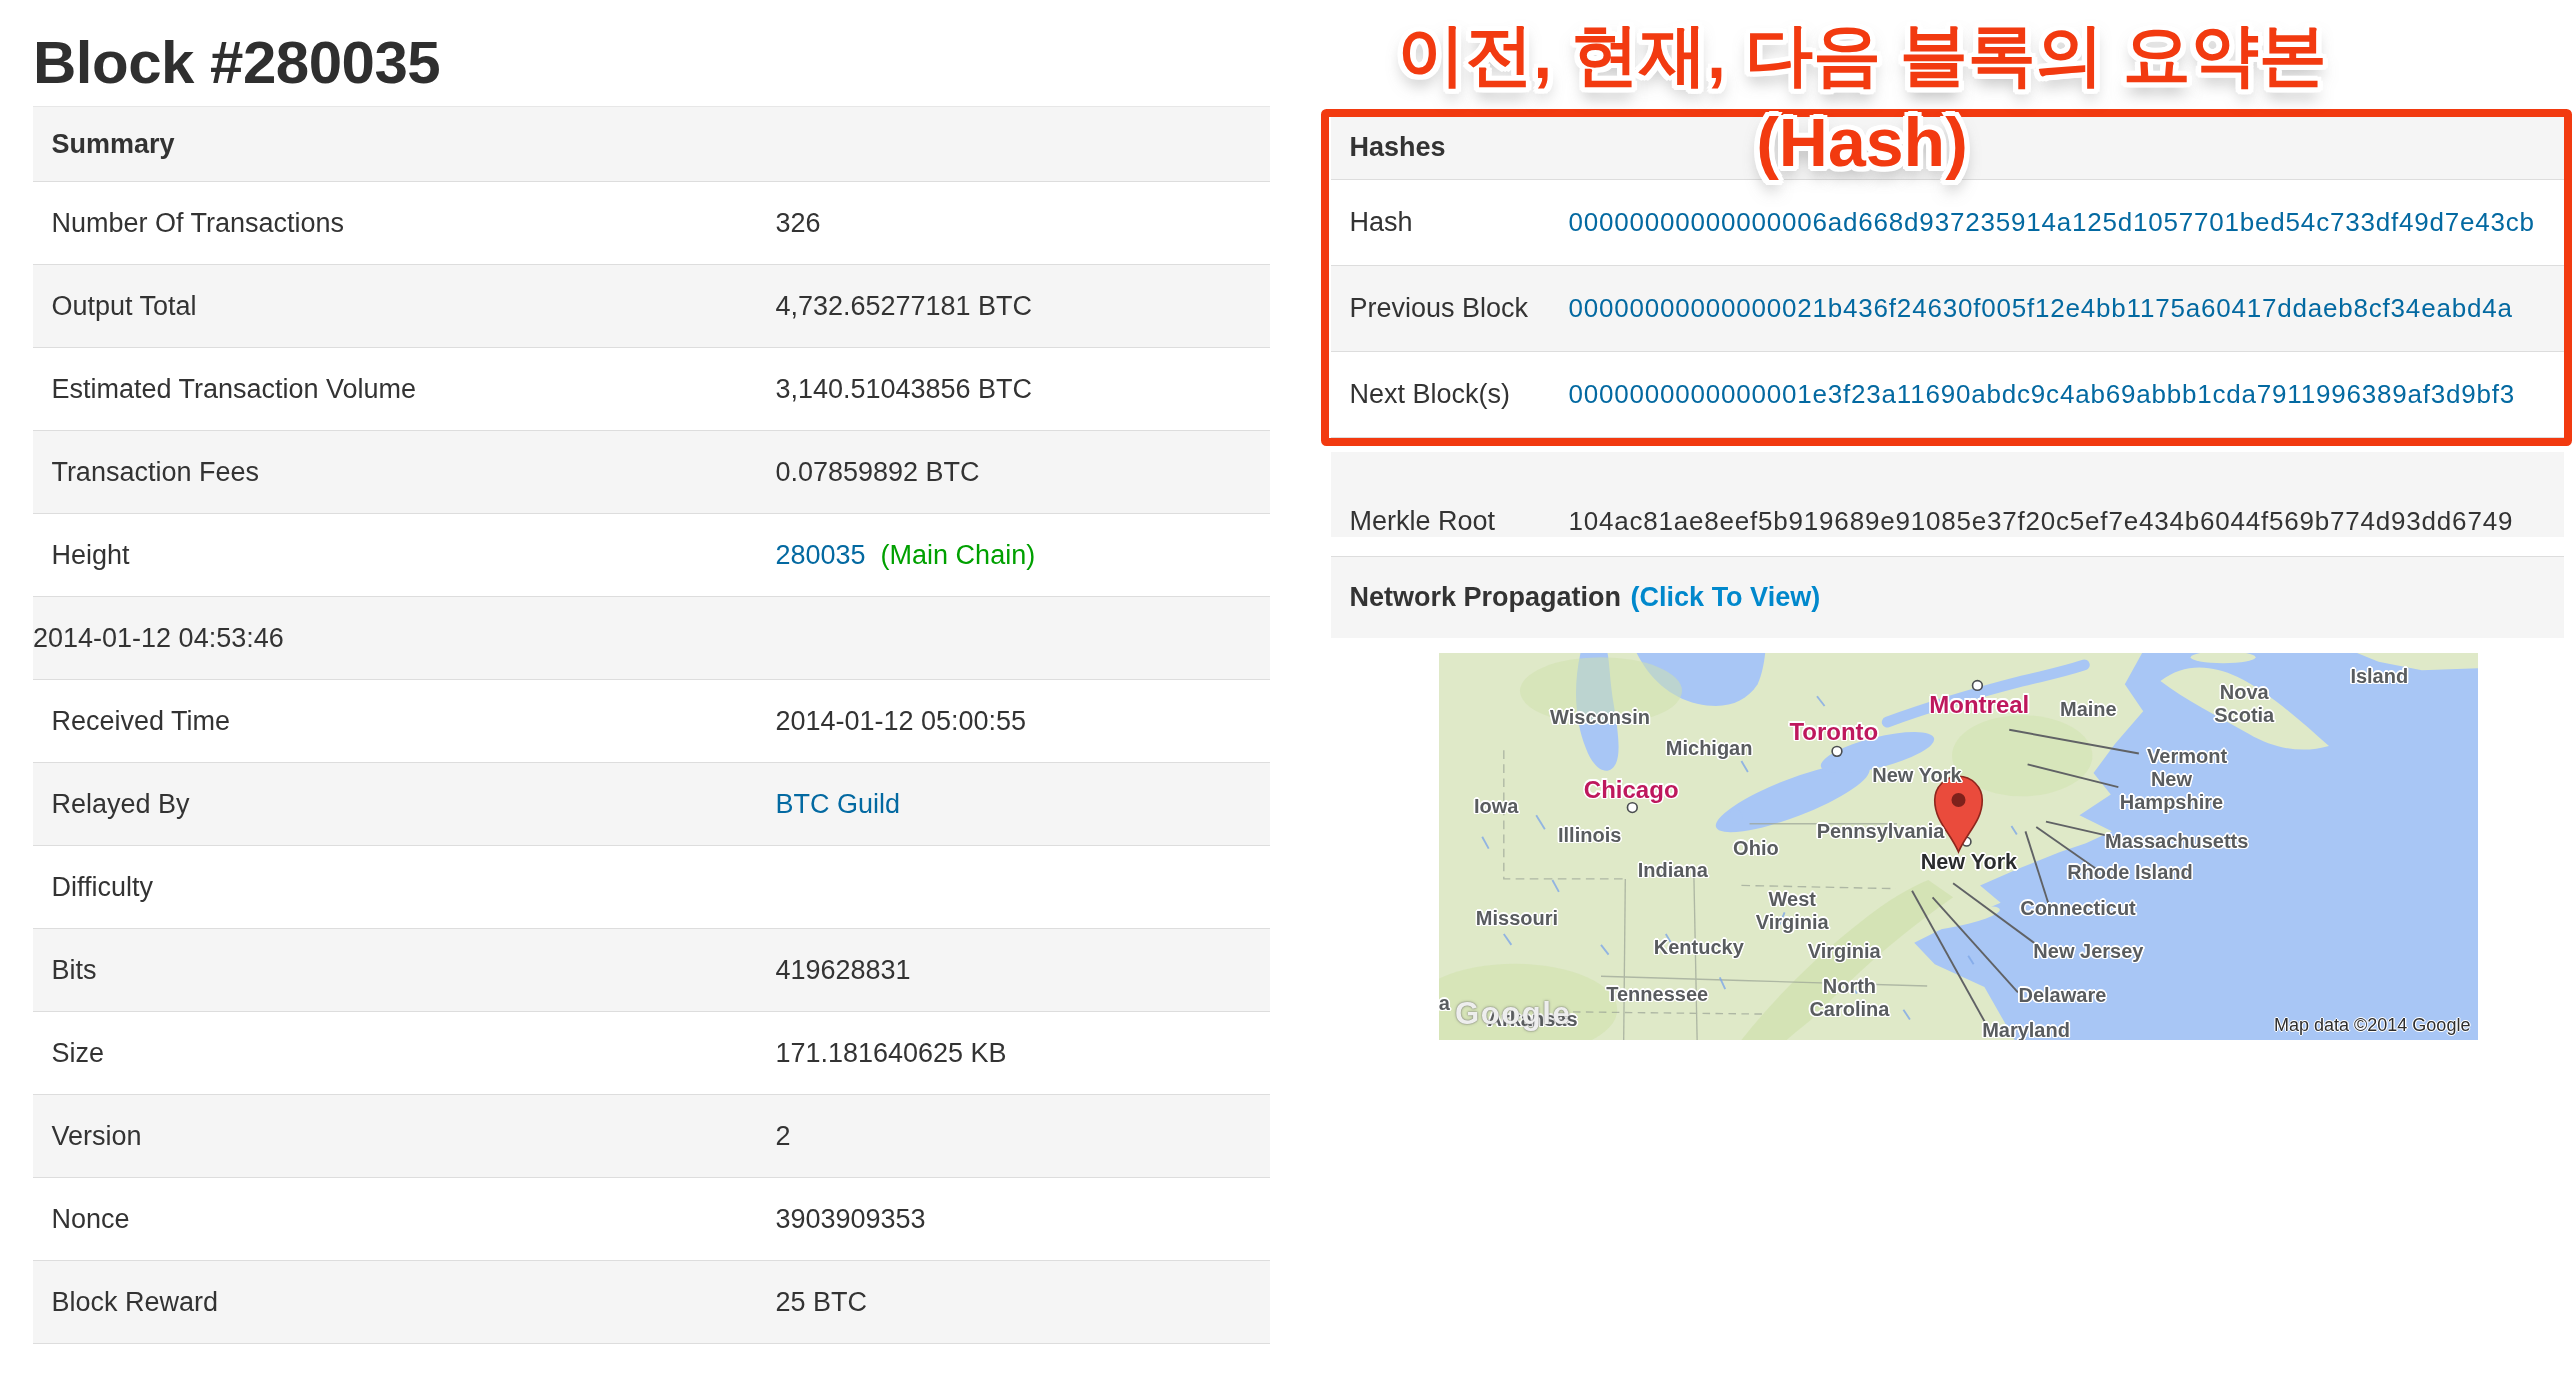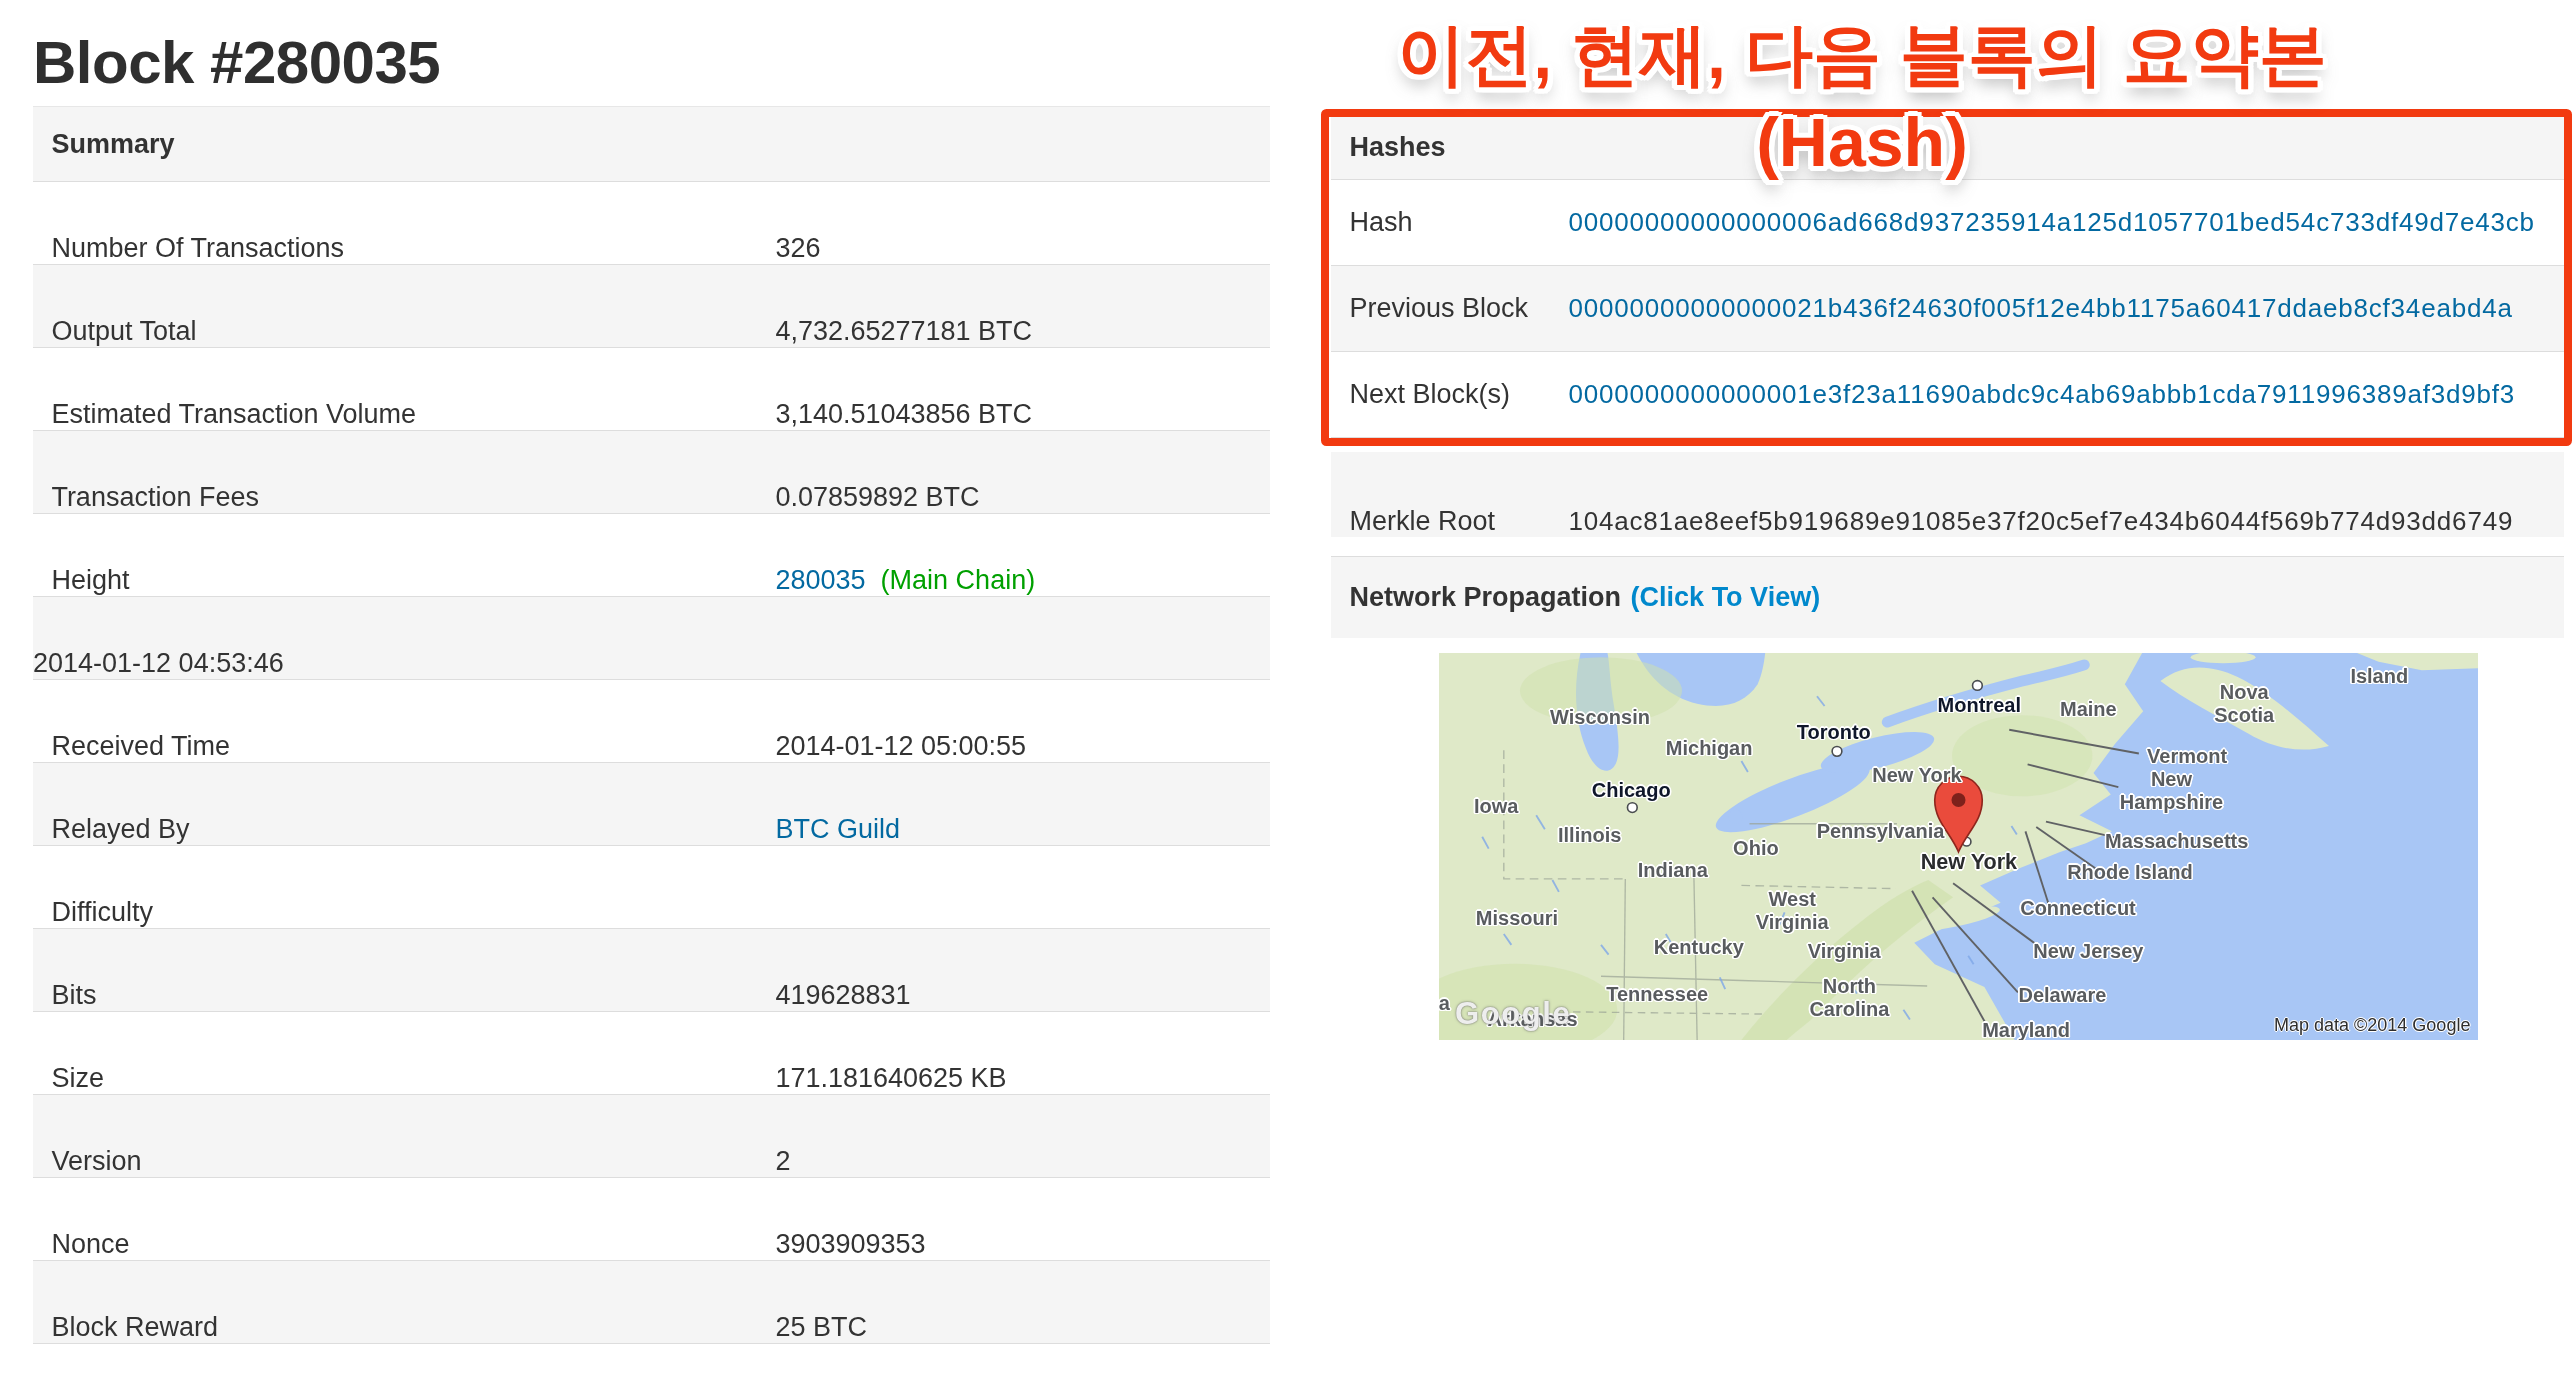--- a/index.html
+++ b/index.html
@@ -4,21 +4,21 @@
 <style>
   html,body{margin:0;padding:0;background:#fff;}
   #app{position:relative;width:2576px;height:1373px;background:#fff;overflow:hidden;
        font-family:"Liberation Sans","DejaVu Sans",sans-serif;color:#333;}
 
   
   .page-title{position:absolute;left:33px;top:7.6px;font-size:60px;font-weight:bold;color:#2f2f2f;letter-spacing:-0.5px;margin-top:20px;}
 
   .summary-table{position:absolute;left:33px;top:106px;width:1237px;border-top:1.6px solid #e7e7e7;font-size:27px;}
   .thead{height:74px;background:#f5f5f5;border-bottom:1.6px solid #ddd;display:flex;align-items:center;padding-left:18.4px;font-weight:bold;}
-  .trow{display:flex;align-items:flex-end;height:82px;border-bottom:1.6px solid #ddd;background:#fff;}
+  .trow{display:flex;align-items:center;height:82px;border-bottom:1.6px solid #ddd;background:#fff;}
   .tbody .trow:nth-child(even){background:#f5f5f5;}
   .tlbl{width:724px;padding-left:18.4px;flex-shrink:0;}
   .tval{flex:1;}
   .lnk{color:#0369a1;text-decoration:none;cursor:pointer;}
   .green{color:#00a000;margin-left:7.6px;}
 
   
   .annotation{position:absolute;left:1306px;top:9.7px;width:1112px;text-align:center;
     font-size:68px;font-weight:bold;color:#f23a10;z-index:9;line-height:1.3;
     text-shadow:-5.4px 0 0 #fff,5.4px 0 0 #fff,0 -5.4px 0 #fff,0 5.4px 0 #fff,
@@ -45,21 +45,21 @@
     font-size:27px;font-weight:bold;}
   .nlink{color:#0088cc;margin-left:9.7px;cursor:pointer;}
 
   
   .map{position:absolute;left:1439px;top:653px;width:1039px;height:387px;background:#dfe9c8;overflow:hidden;cursor:pointer;}
   .map svg{position:absolute;left:0;top:0;width:100%;height:100%;}
   .mlabel{position:absolute;transform:translate(-50%,-50%);font-size:20px;font-weight:bold;color:#595c5f;
     white-space:pre-line;text-align:center;line-height:1.12;z-index:3;
     text-shadow:-1.6px 0 0 #fff,1.6px 0 0 #fff,0 -1.6px 0 #fff,0 1.6px 0 #fff,
       -1.1px -1.1px 0 #fff,1.1px -1.1px 0 #fff,-1.1px 1.1px 0 #fff,1.1px 1.1px 0 #fff;}
-  .mcity{color:#0f172a;font-size:20px;}
+  .mcity{color:#be185d;font-size:24px;}
   .mnyc{color:#2a2c2e;font-size:21.6px;}
   .gwatermark{position:absolute;left:16px;bottom:7.6px;font-size:31px;font-weight:bold;letter-spacing:1.6px;
     color:rgba(255,255,255,.88);z-index:4;text-shadow:0 0 2.7px rgba(100,100,100,.8),0 0 1.1px rgba(120,120,120,.8);}
   .mattrib{position:absolute;right:7.6px;bottom:4.3px;font-size:18px;color:#2e2e2e;z-index:4;
     text-shadow:-1.1px 0 0 #fff,1.1px 0 0 #fff,0 -1.1px 0 #fff,0 1.1px 0 #fff;}
 </style>
 </head>
 <body>
 
 <div id="app">

